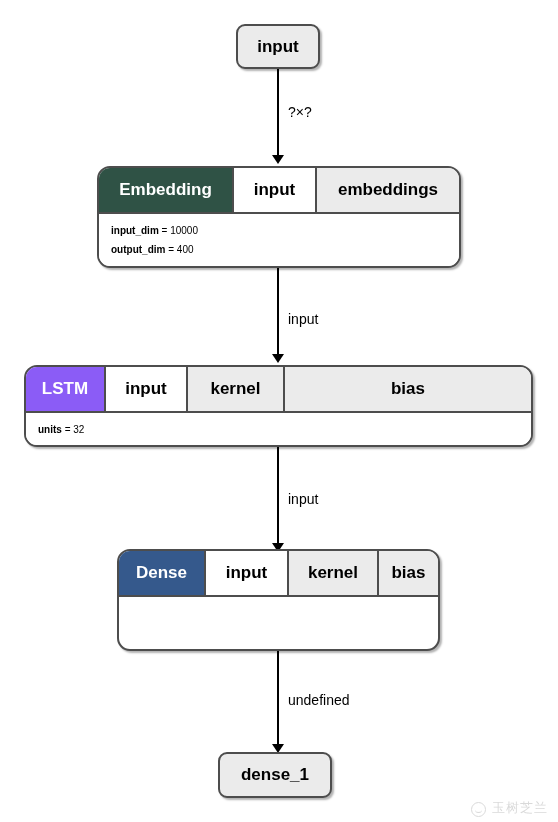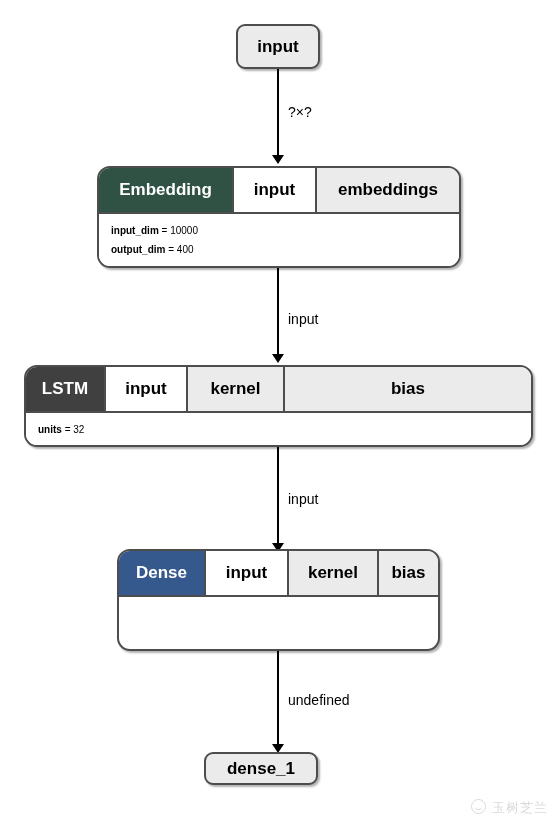--- a/index.html
+++ b/index.html
@@ -106,21 +106,21 @@
     color: #000;
     white-space: nowrap;
   }
 
   
   .watermark {
     position: absolute;
     right: 10px;
     bottom: 5px;
     display: flex;
-    align-items: flex-start;
+    align-items: flex-end;
     gap: 6px;
     opacity: 0.22;
   }
   .wm-logo {
     width: 15px;
     height: 15px;
     border-radius: 50%;
     border: 1.5px solid #555;
     box-sizing: border-box;
     position: relative;
@@ -177,21 +177,21 @@
       </div>
     </div>
   </div>
 
   <div class="edge-line" style="left:277px; top:268px; height:88px;"></div>
   <div class="edge-head" style="left:272px; top:354px;"></div>
   <div class="edge-label" style="left:288px; top:311px;">input</div>
 
   <div class="layer" style="left:24px; top:365px; width:509px; height:82px;">
     <div class="layer-head" style="height:46px;">
-      <div class="cell name" style="width:80px; background:#404040;">
+      <div class="cell name" style="width:80px; background:#8b5cf6;">
         <span>LSTM</span>
       </div>
       <div class="cell white" style="width:82px;">
         <span>input</span>
       </div>
       <div class="cell gray" style="width:97px;">
         <span>kernel</span>
       </div>
       <div class="cell gray" style="flex:1;">
         <span>bias</span>
@@ -224,21 +224,21 @@
       <div class="cell gray" style="flex:1;">
         <span>bias</span>
       </div>
     </div>
   </div>
 
   <div class="edge-line" style="left:277px; top:651px; height:95px;"></div>
   <div class="edge-head" style="left:272px; top:744px;"></div>
   <div class="edge-label" style="left:288px; top:692px;">undefined</div>
 
-  <div class="pill" style="left:204px; top:752px; width:114px; height:33px;">
+  <div class="pill" style="left:218px; top:752px; width:114px; height:46px;">
     <span>dense_1</span>
   </div>
 
   <div class="watermark">
     <div class="wm-logo"></div>
     <div class="wm-text">玉树芝兰</div>
   </div>
 
 </div>
 

